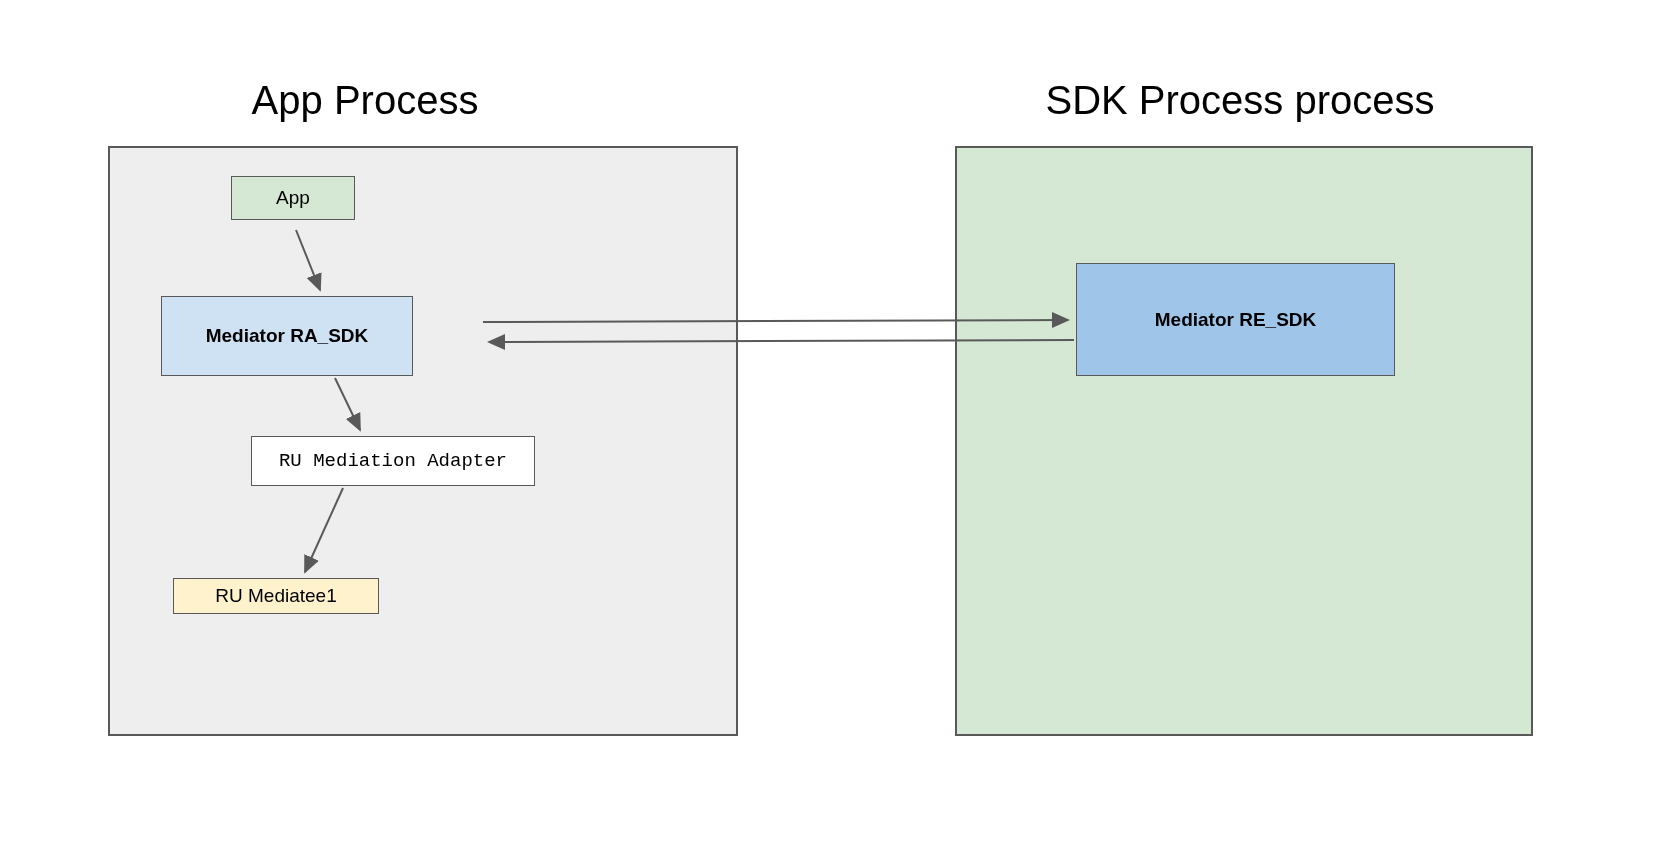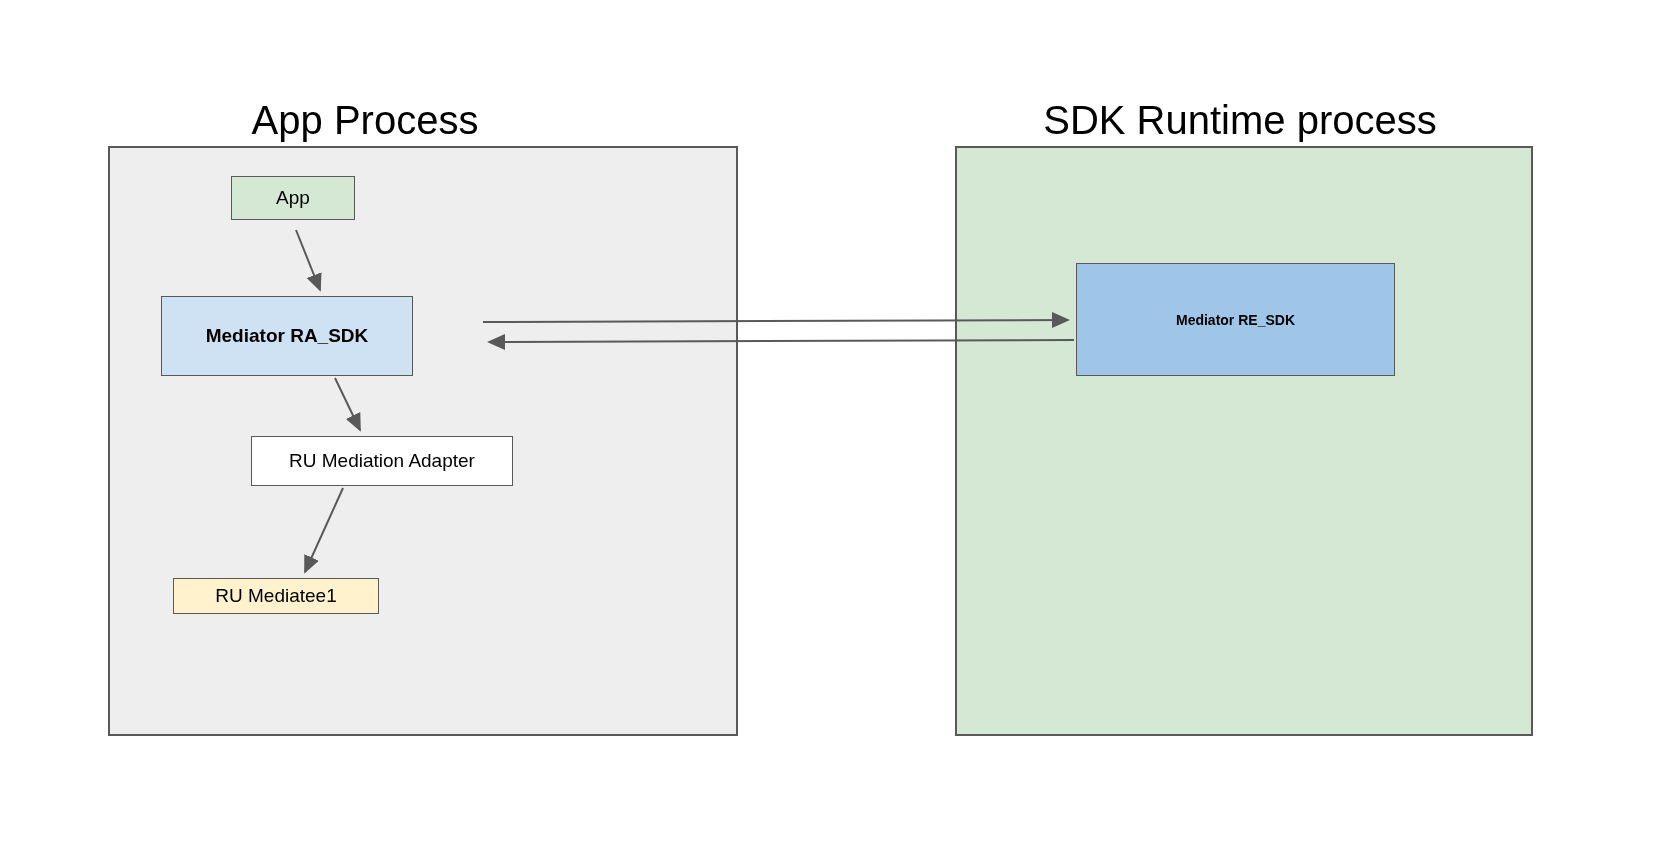--- a/index.html
+++ b/index.html
@@ -19,21 +19,20 @@
     }
     .container-sdk {
       background: #d5e8d4;
     }
     .title {
       position: absolute;
       font-size: 40px;
       color: #000;
       text-align: center;
       white-space: nowrap;
-      margin-top: 20px;
     }
     .box {
       position: absolute;
       border: 1.5px solid #595959;
       display: flex;
       align-items: center;
       justify-content: center;
       text-align: center;
     }
     .box-app {
@@ -49,56 +48,56 @@
       background: #ffffff;
       font-size: 19px;
     }
     .box-mediatee {
       background: #fff2cc;
       font-size: 19px;
     }
     .box-mediator-re {
       background: #9fc5e8;
       font-weight: bold;
-      font-size: 14px;
+      font-size: 19px;
     }
     svg {
       position: absolute;
       top: 0;
       left: 0;
       pointer-events: none;
     }
     .arrow {
       stroke: #595959;
       stroke-width: 2;
       fill: none;
     }
     .arrowhead {
       fill: #595959;
     }
   </style>
 </head>
 <body>
 
 <div class="title" style="left:240px; top:78px; width:250px;">App Process</div>
-<div class="title" style="left:1025px; top:78px; width:430px;">SDK Runtime process</div>
+<div class="title" style="left:1025px; top:78px; width:430px;">SDK Process process</div>
 
 <div class="container container-app" style="left:108px; top:146px; width:630px; height:590px;"></div>
 
 <div class="container container-sdk" style="left:955px; top:146px; width:578px; height:590px;"></div>
 
 <div class="box box-app" style="left:231px; top:176px; width:124px; height:44px;">
   <span>App</span>
 </div>
 
 <div class="box box-mediator-ra" style="left:161px; top:296px; width:252px; height:80px;">
   <span>Mediator RA_SDK</span>
 </div>
 
-<div class="box box-adapter" style="left:251px; top:436px; width:262px; height:50px;">
+<div class="box box-adapter" style="left:251px; top:436px; width:284px; height:50px;font-family:Liberation Mono, monospace;">
   <span>RU Mediation Adapter</span>
 </div>
 
 <div class="box box-mediatee" style="left:173px; top:578px; width:206px; height:36px;">
   <span>RU Mediatee1</span>
 </div>
 
 <div class="box box-mediator-re" style="left:1076px; top:263px; width:319px; height:113px;">
   <span>Mediator RE_SDK</span>
 </div>

